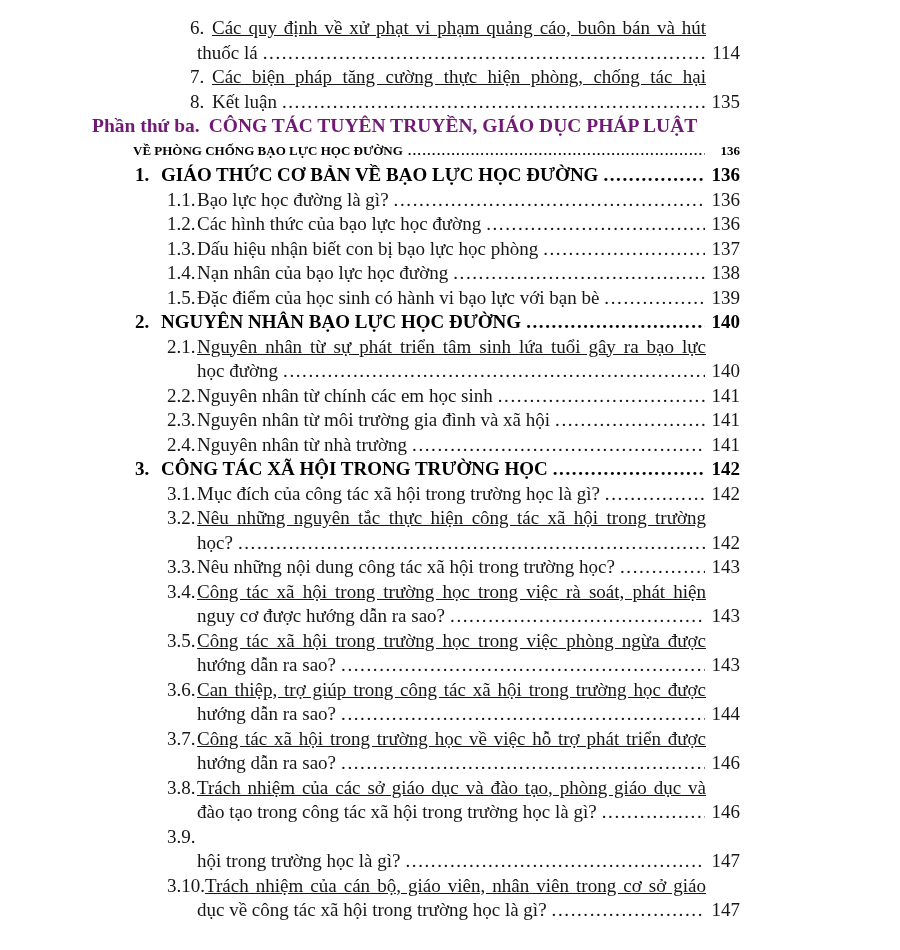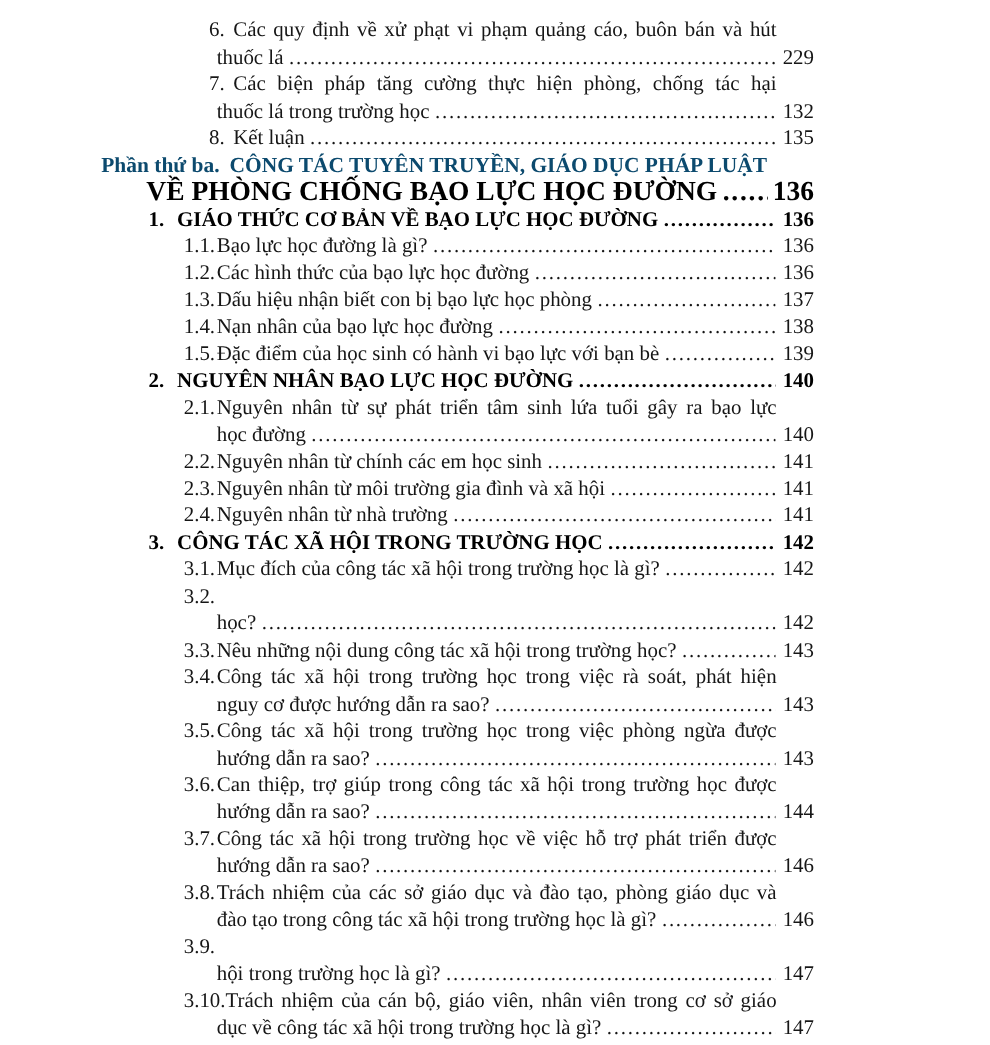--- a/index.html
+++ b/index.html
@@ -39,20 +39,21 @@
     white-space: nowrap;
   }
   
   .row.just .text {
     flex: 1 1 auto;
     min-width: 0;
     white-space: normal;
     text-align: justify;
     text-align-last: justify;
     margin-right: 34px;
+    text-decoration: underline;
   }
   .leader {
     flex: 1 1 auto;
     overflow: hidden;
     white-space: nowrap;
     margin-left: 5px;
     min-width: 12px;
   }
   .leader::after {
     content: "..................................................................................................................................................................................................";
@@ -62,53 +63,48 @@
     flex: 0 0 auto;
     margin-left: 5px;
     min-width: 30px;
     text-align: right;
     white-space: nowrap;
   }
   
   .row.top       { padding-left: 105px; }
   .row.top .num  { min-width: 22px; }
   .row.top-cont  { padding-left: 112px; justify-content: center; }
-  .row.part      { padding-left: 7px; font-weight: bold; color: #0c4a6e; font-size: 19.5px; }
+  .row.part      { padding-left: 7px; font-weight: bold; color: #701a75; font-size: 19.5px; }
   .row.part .num { margin-right: 9px; }
   .row.part .text{ white-space: nowrap; text-align: center; text-align-last: auto; }
-  .row.part2     { padding-left: 48px; font-weight: bold; color: #000; font-size: 25px; }
+  .row.part2     { padding-left: 48px; font-weight: bold; color: #000; font-size: 13px; }
   .row.sec       { padding-left: 50px; font-weight: bold; color: #000; }
   .row.sec .num  { min-width: 26px; }
   .row.sub       { padding-left: 82px; }
   .row.sub .num  { min-width: 30px; }
   .row.sub-cont  { padding-left: 112px; justify-content: center; }
 </style>
 </head>
 <body>
 
 <div class="page">
   <div class="toc" id="toc">
       <div class="row top just">
         <span class="num">6.</span>
         <span class="text">Các quy định về xử phạt vi phạm quảng cáo, buôn bán và hút</span>
       </div>
       <div class="row top-cont">
         <span class="text">thuốc lá</span>
         <span class="leader"></span>
-        <span class="pagenum">229</span>
+        <span class="pagenum">114</span>
       </div>
       <div class="row top just">
         <span class="num">7.</span>
         <span class="text">Các biện pháp tăng cường thực hiện phòng, chống tác hại</span>
       </div>
-      <div class="row top-cont">
-        <span class="text">thuốc lá trong trường học</span>
-        <span class="leader"></span>
-        <span class="pagenum">132</span>
-      </div>
       <div class="row top">
         <span class="num">8.</span>
         <span class="text">Kết luận</span>
         <span class="leader"></span>
         <span class="pagenum">135</span>
       </div>
       <div class="row part">
         <span class="num">Phần thứ ba.</span>
         <span class="text">CÔNG TÁC TUYÊN TRUYỀN, GIÁO DỤC PHÁP LUẬT</span>
       </div>
@@ -193,20 +189,21 @@
         <span class="pagenum">142</span>
       </div>
       <div class="row sub">
         <span class="num">3.1.</span>
         <span class="text">Mục đích của công tác xã hội trong trường học là gì?</span>
         <span class="leader"></span>
         <span class="pagenum">142</span>
       </div>
       <div class="row sub just">
         <span class="num">3.2.</span>
+        <span class="text">Nêu những nguyên tắc thực hiện công tác xã hội trong trường</span>
       </div>
       <div class="row sub-cont">
         <span class="text">học?</span>
         <span class="leader"></span>
         <span class="pagenum">142</span>
       </div>
       <div class="row sub">
         <span class="num">3.3.</span>
         <span class="text">Nêu những nội dung công tác xã hội trong trường học?</span>
         <span class="leader"></span>

